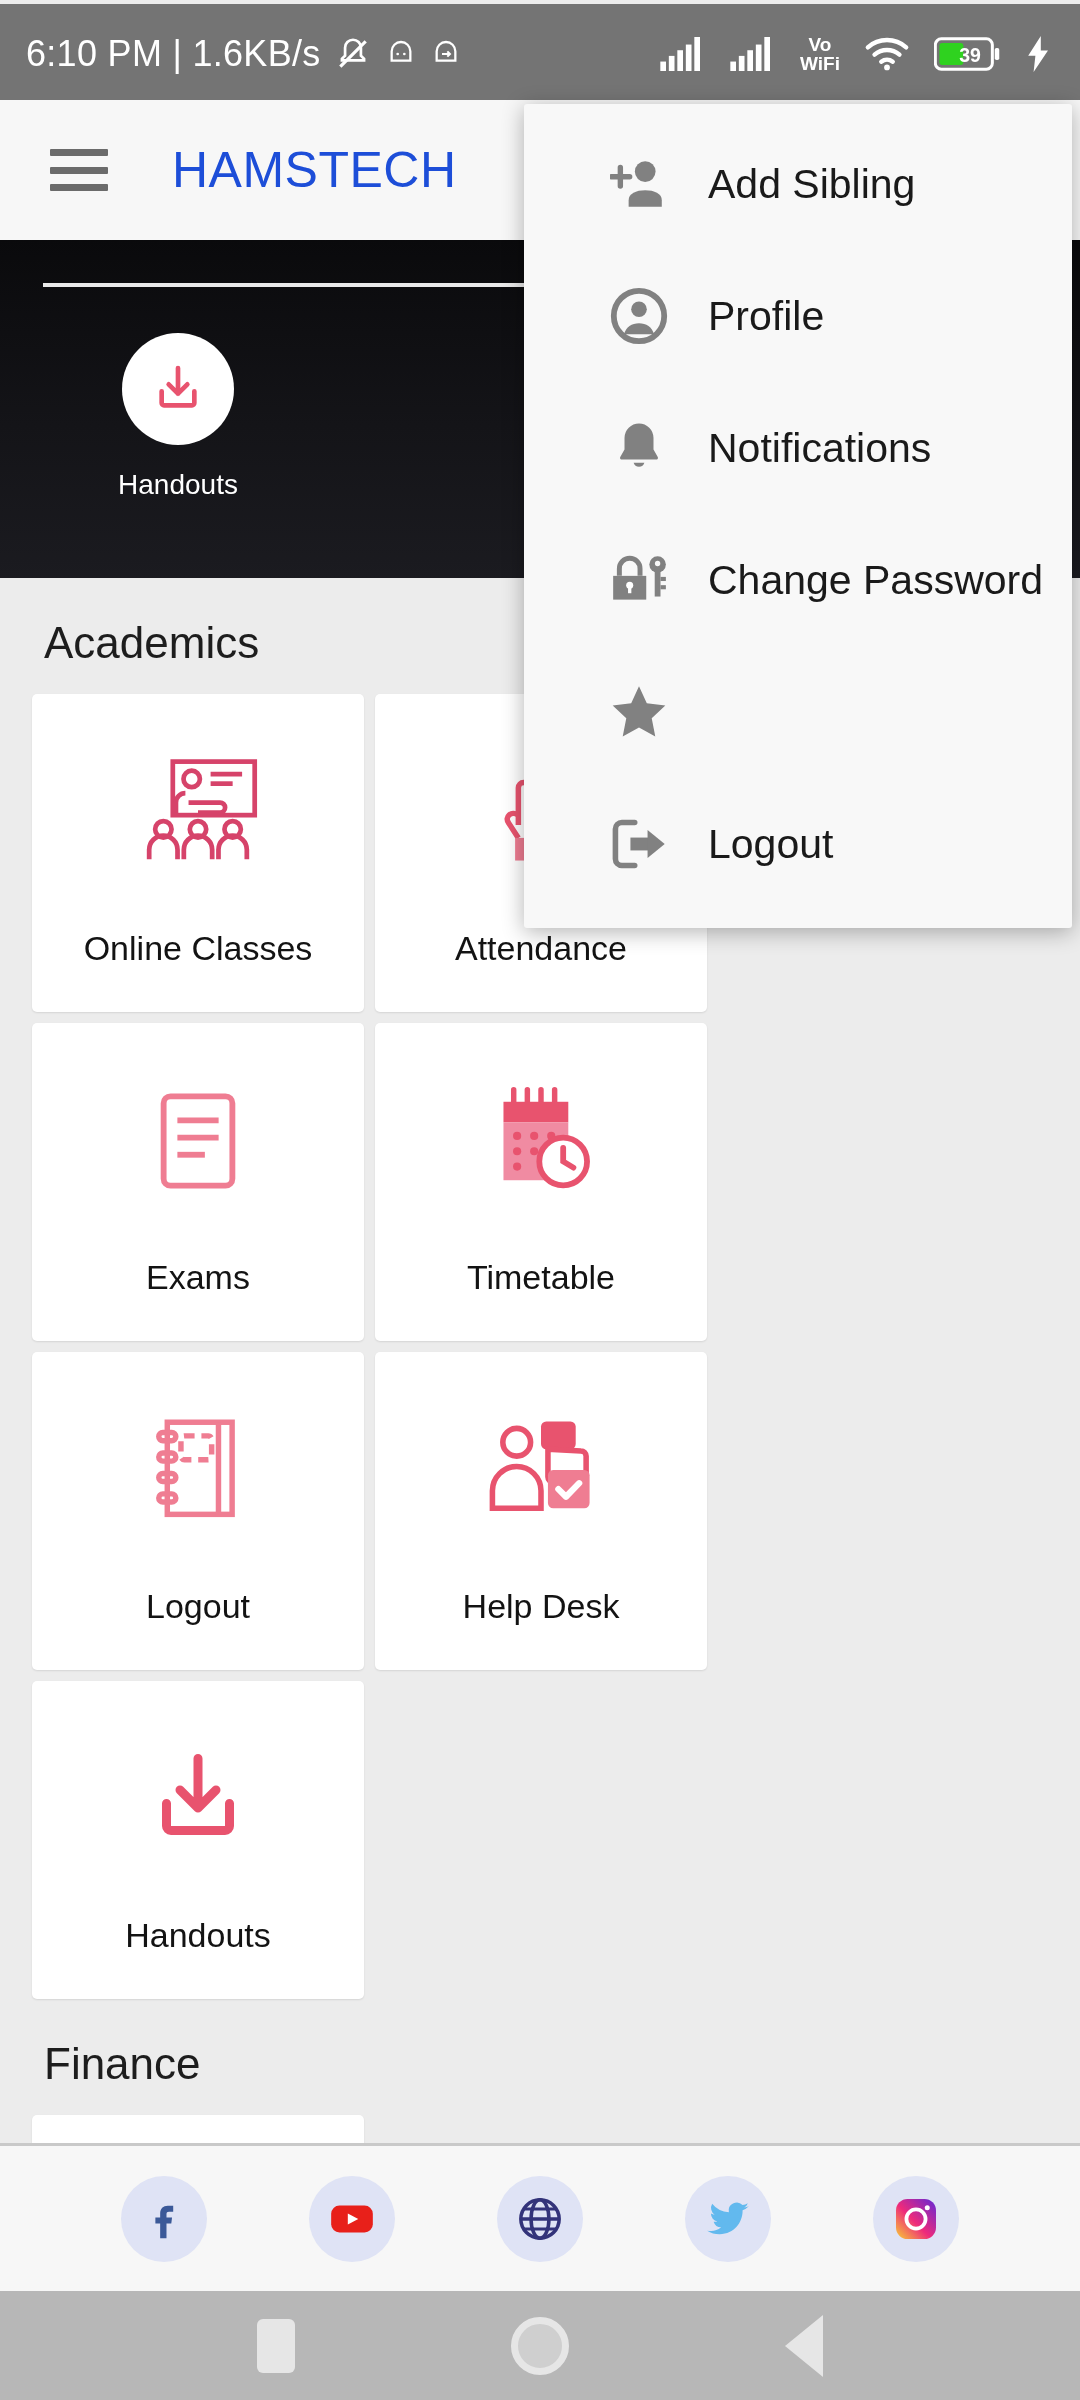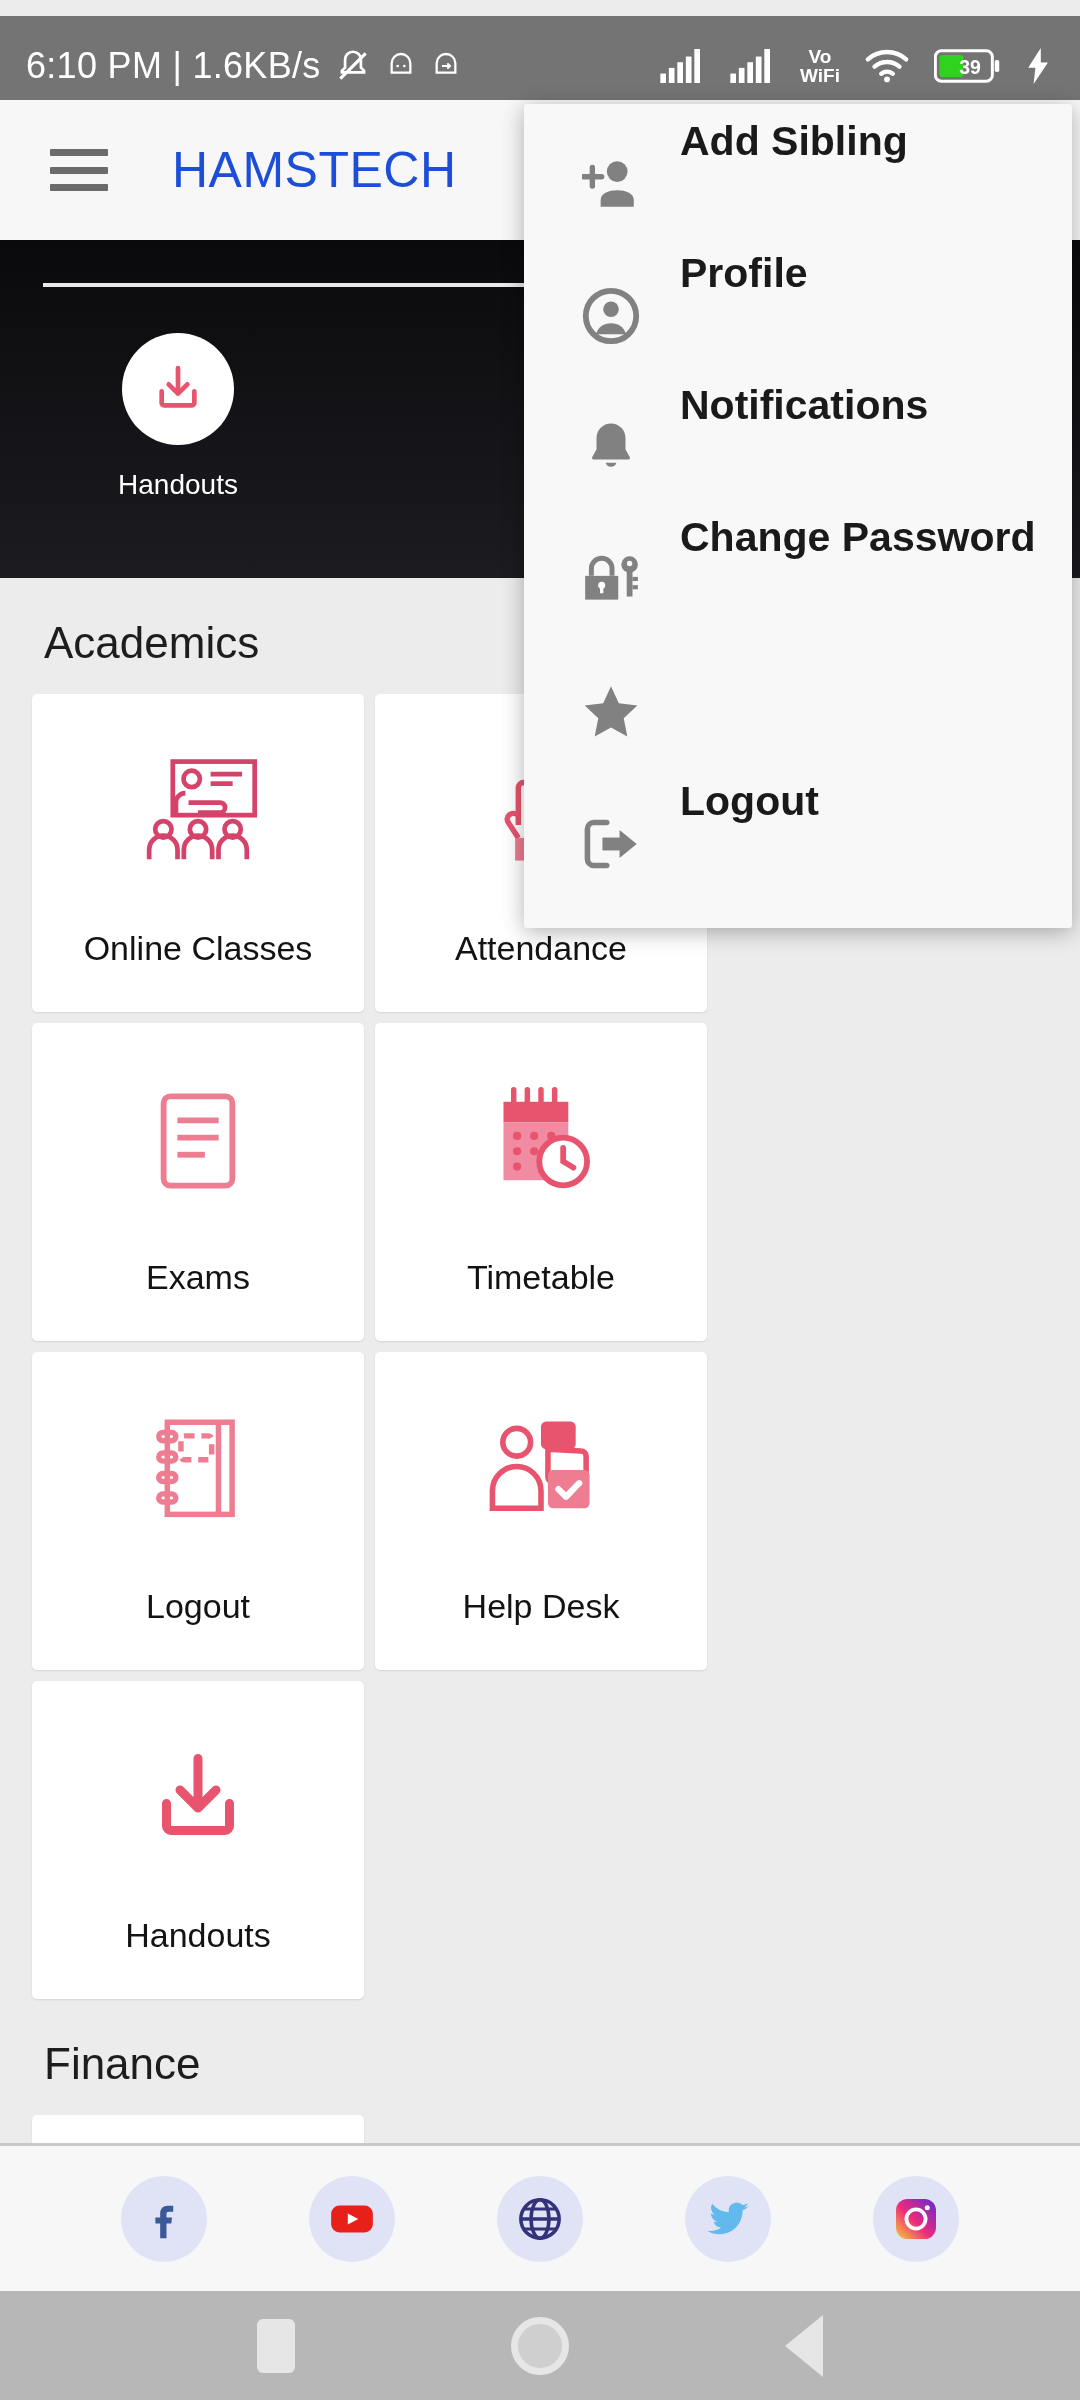--- a/index.html
+++ b/index.html
@@ -5,21 +5,21 @@
   * { margin:0; padding:0; box-sizing:border-box; }
   html, body {
     width:1080px; height:2400px;
     font-family:"Liberation Sans", sans-serif;
     background:#ececec; overflow:hidden;
   }
   #phone { position:relative; width:1080px; height:2400px; background:#ececec; }
 
   
   .statusbar {
-    position:absolute; top:16px; left:0; width:1080px; height:100px;
+    position:absolute; top:4px; left:0; width:1080px; height:100px;
     background:#747474; color:#fff;
     display:flex; align-items:center; justify-content:space-between;
     padding:0 26px;
   }
   .sb-left { display:flex; align-items:center; gap:13px; }
   .sb-clock { font-size:36px; letter-spacing:.3px; white-space:nowrap; }
   .sb-right { display:flex; align-items:center; gap:24px; }
   .sb-ico { display:flex; align-items:center;justify-content:center; }
   .volabel { font-size:19px; line-height:19px; text-align:center; font-weight:600; }
 
@@ -81,21 +81,21 @@
     background:#cfcfcf; }
   .nav-tri { width:0; height:0; border-top:31px solid transparent;
     border-bottom:31px solid transparent; border-right:38px solid #e6e6e6; }
 
   
   .menu {
     position:absolute; top:104px; left:524px; width:548px;
     background:#f8f8f8; border-radius:3px; z-index:10;
     box-shadow:0 4px 22px rgba(0,0,0,.30); padding:14px 0 18px 0;
   }
-  .menu-item { height:132px; display:flex; padding-left:56px; gap:38px; cursor:pointer;font-weight:bold; }
+  .menu-item { height:132px; display:flex; align-items:center; padding-left:84px; gap:38px; cursor:pointer; }
   .menu-ico { width:62px; display:flex; align-items:center; justify-content:center; flex:0 0 62px; }
   .menu-label { font-size:41px; color:#1a1a1a; white-space:nowrap; }
 </style>
 </head>
 <body>
 
 <div id="phone">
 
   <div class="statusbar">
     <div class="sb-left">

